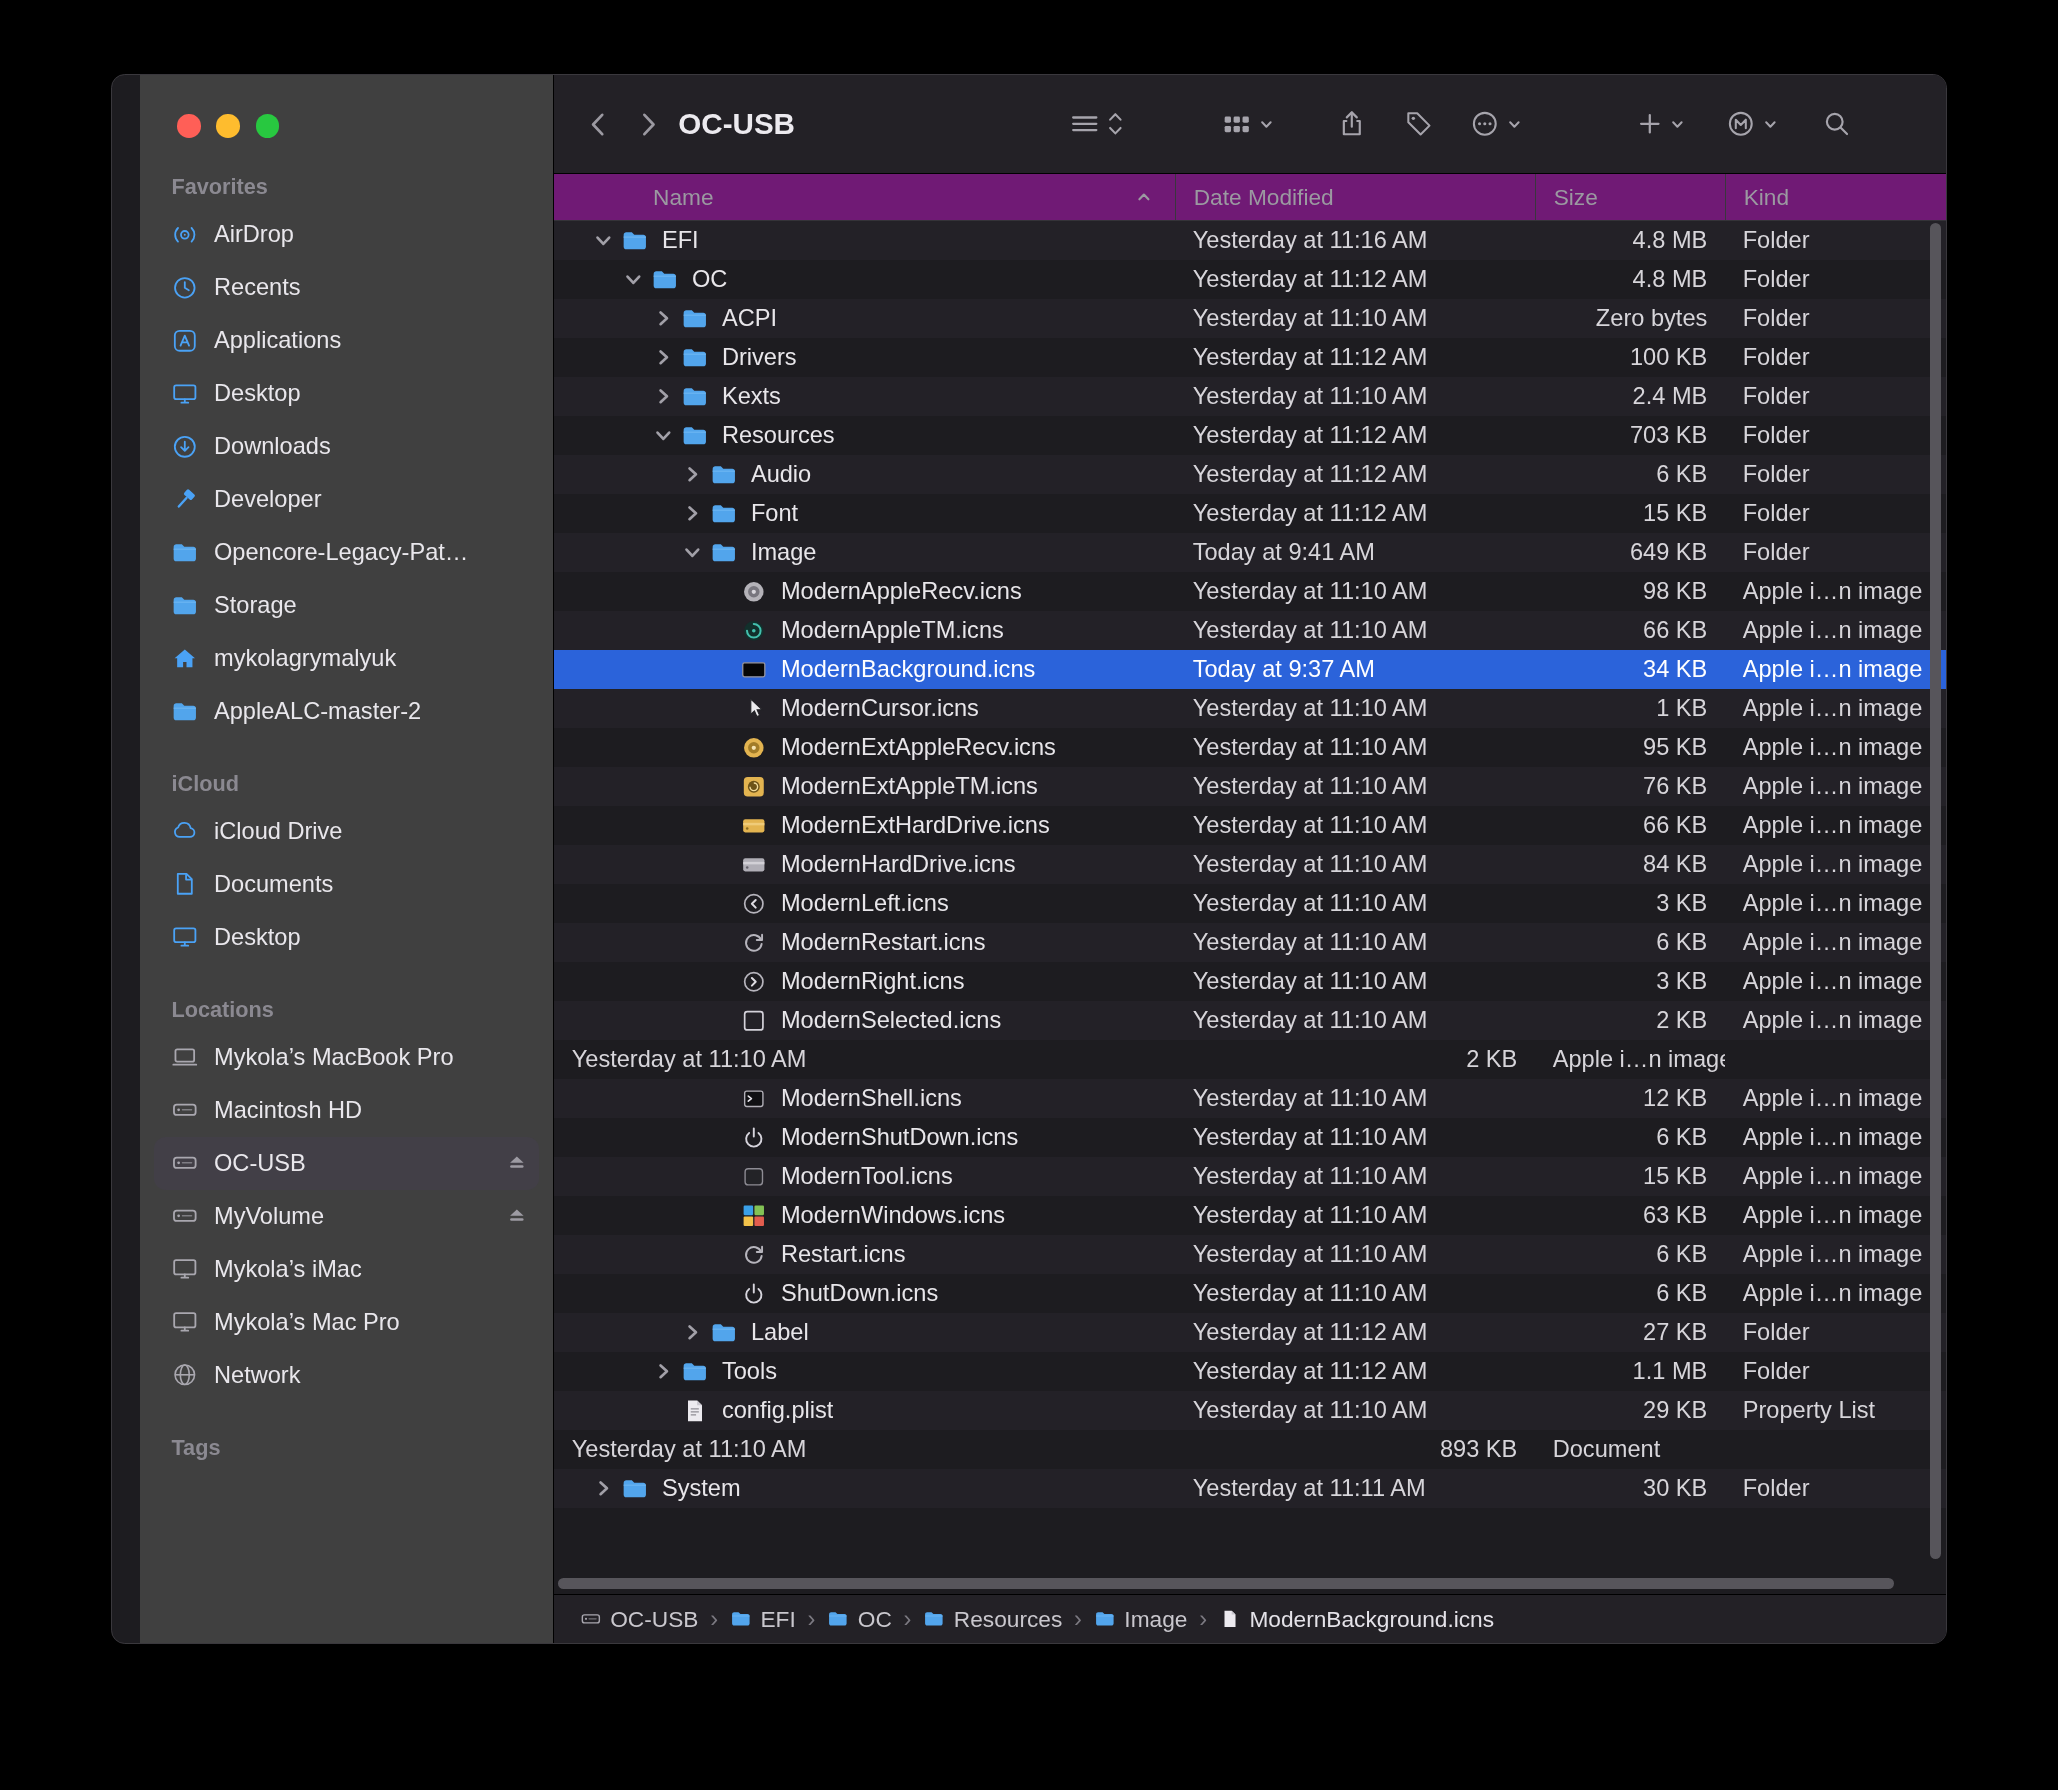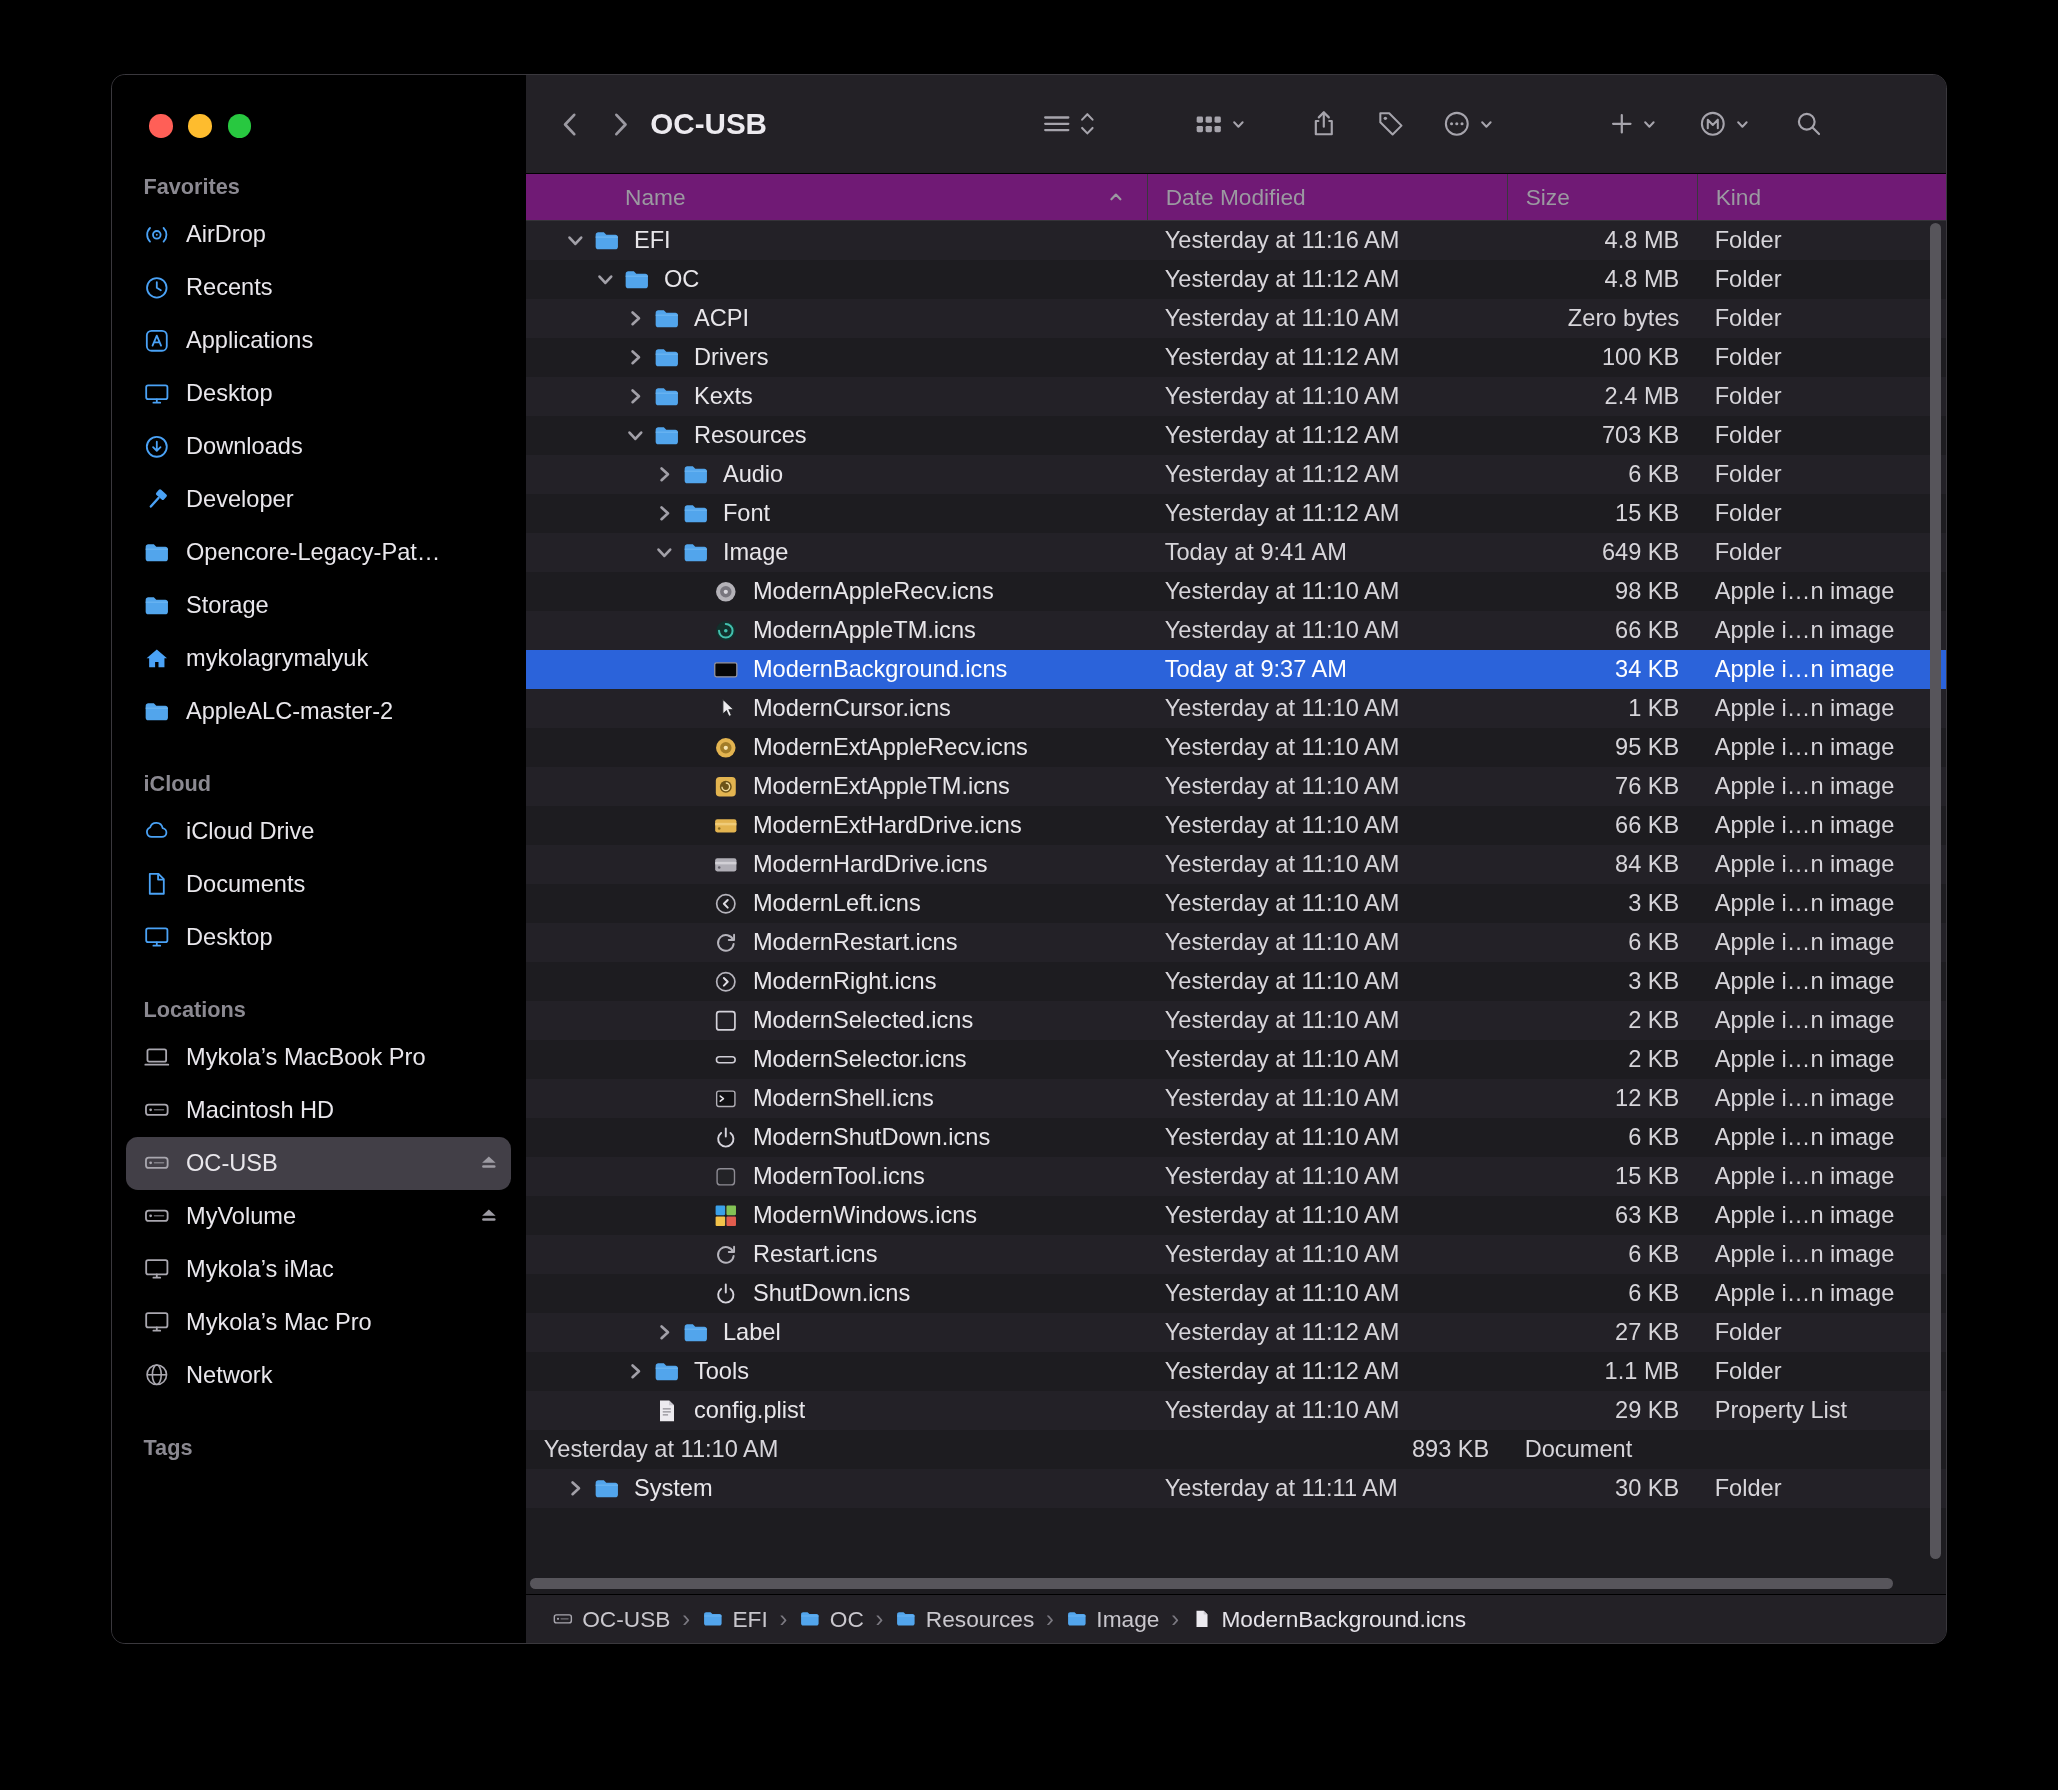--- a/index.html
+++ b/index.html
@@ -7,22 +7,22 @@
   body { font-family:"Liberation Sans","DejaVu Sans",sans-serif; user-select:none; cursor:default;
          -webkit-font-smoothing:antialiased; overflow:hidden; }
   button { font:inherit; color:inherit; background:none; border:none; padding:0; }
   svg { display:block; }
 
   .window { position:absolute; left:111px; top:74px; width:1836px; height:1570px;
             border-radius:13.8px; overflow:hidden; display:flex; background:#1d1c20;
             border:1px solid #3a383d; box-shadow:0 39px 108px rgba(0,0,0,.65); }
 
   
-  .sidebar { flex:0 0 414px; width:414px; background:#000000; border-right:1px solid #000;
-             position:relative; overflow:hidden; }
+  .sidebar { flex:0 0 414px; width:414px; background:#404040; border-right:1px solid #000;
+             position:relative; overflow:hidden;margin-left:28px; }
   .traffic-lights { position:absolute; left:37px; top:39px; display:flex; gap:15.8px; }
   .tl { width:23.6px; height:23.6px; border-radius:50%; }
   .tl.red{background:#ff5f57}.tl.yellow{background:#febc2e}.tl.green{background:#28c840}
   .sb-sections { padding:99px 13.8px 0 13.8px; }
   .sb-section { margin-top:33px; }
   .sb-section:first-child { margin-top:0; }
   .sb-header { color:#8b8991; font-size:21.7px; font-weight:700; padding-left:17.7px; margin-bottom:7.9px; }
   .sb-item { display:flex; align-items:center; height:53px; border-radius:11.8px;
              padding:0 11.8px 0 15.8px; color:#e9e7ec; font-size:23.6px; gap:14.8px; }
   .sb-item.selected { background:#423f47; }
@@ -761,29 +761,20 @@
                 <rect x="4.4" y="4.4" width="17.2" height="17.2" rx="2.4" fill="none" stroke="#d4d2da" stroke-width="1.6"></rect>
               </svg>
             </span>
             <span class="fname">ModernSelected.icns</span>
           </div>
           <div class="fdate">Yesterday at 11:10 AM</div>
           <div class="fsize">2 KB</div>
           <div class="fkind">Apple i…n image</div>
         </div>
         <div class="frow">
-          <div class="fname-cell" style="padding-left:154px">
-            <span class="disc"></span>
-            <span class="ficon">
-              <svg viewBox="0 0 26 26">
-                <rect x="4.2" y="10.2" width="17.6" height="5.6" rx="2.8" fill="none" stroke="#cfcdd5" stroke-width="1.5"></rect>
-              </svg>
-            </span>
-            <span class="fname">ModernSelector.icns</span>
-          </div>
           <div class="fdate">Yesterday at 11:10 AM</div>
           <div class="fsize">2 KB</div>
           <div class="fkind">Apple i…n image</div>
         </div>
         <div class="frow">
           <div class="fname-cell" style="padding-left:154px">
             <span class="disc"></span>
             <span class="ficon">
               <svg viewBox="0 0 26 26">
                 <rect x="4.4" y="5.8" width="17.2" height="14.4" rx="2" fill="#101013" stroke="#b2b0b8" stroke-width="1.3"></rect>

